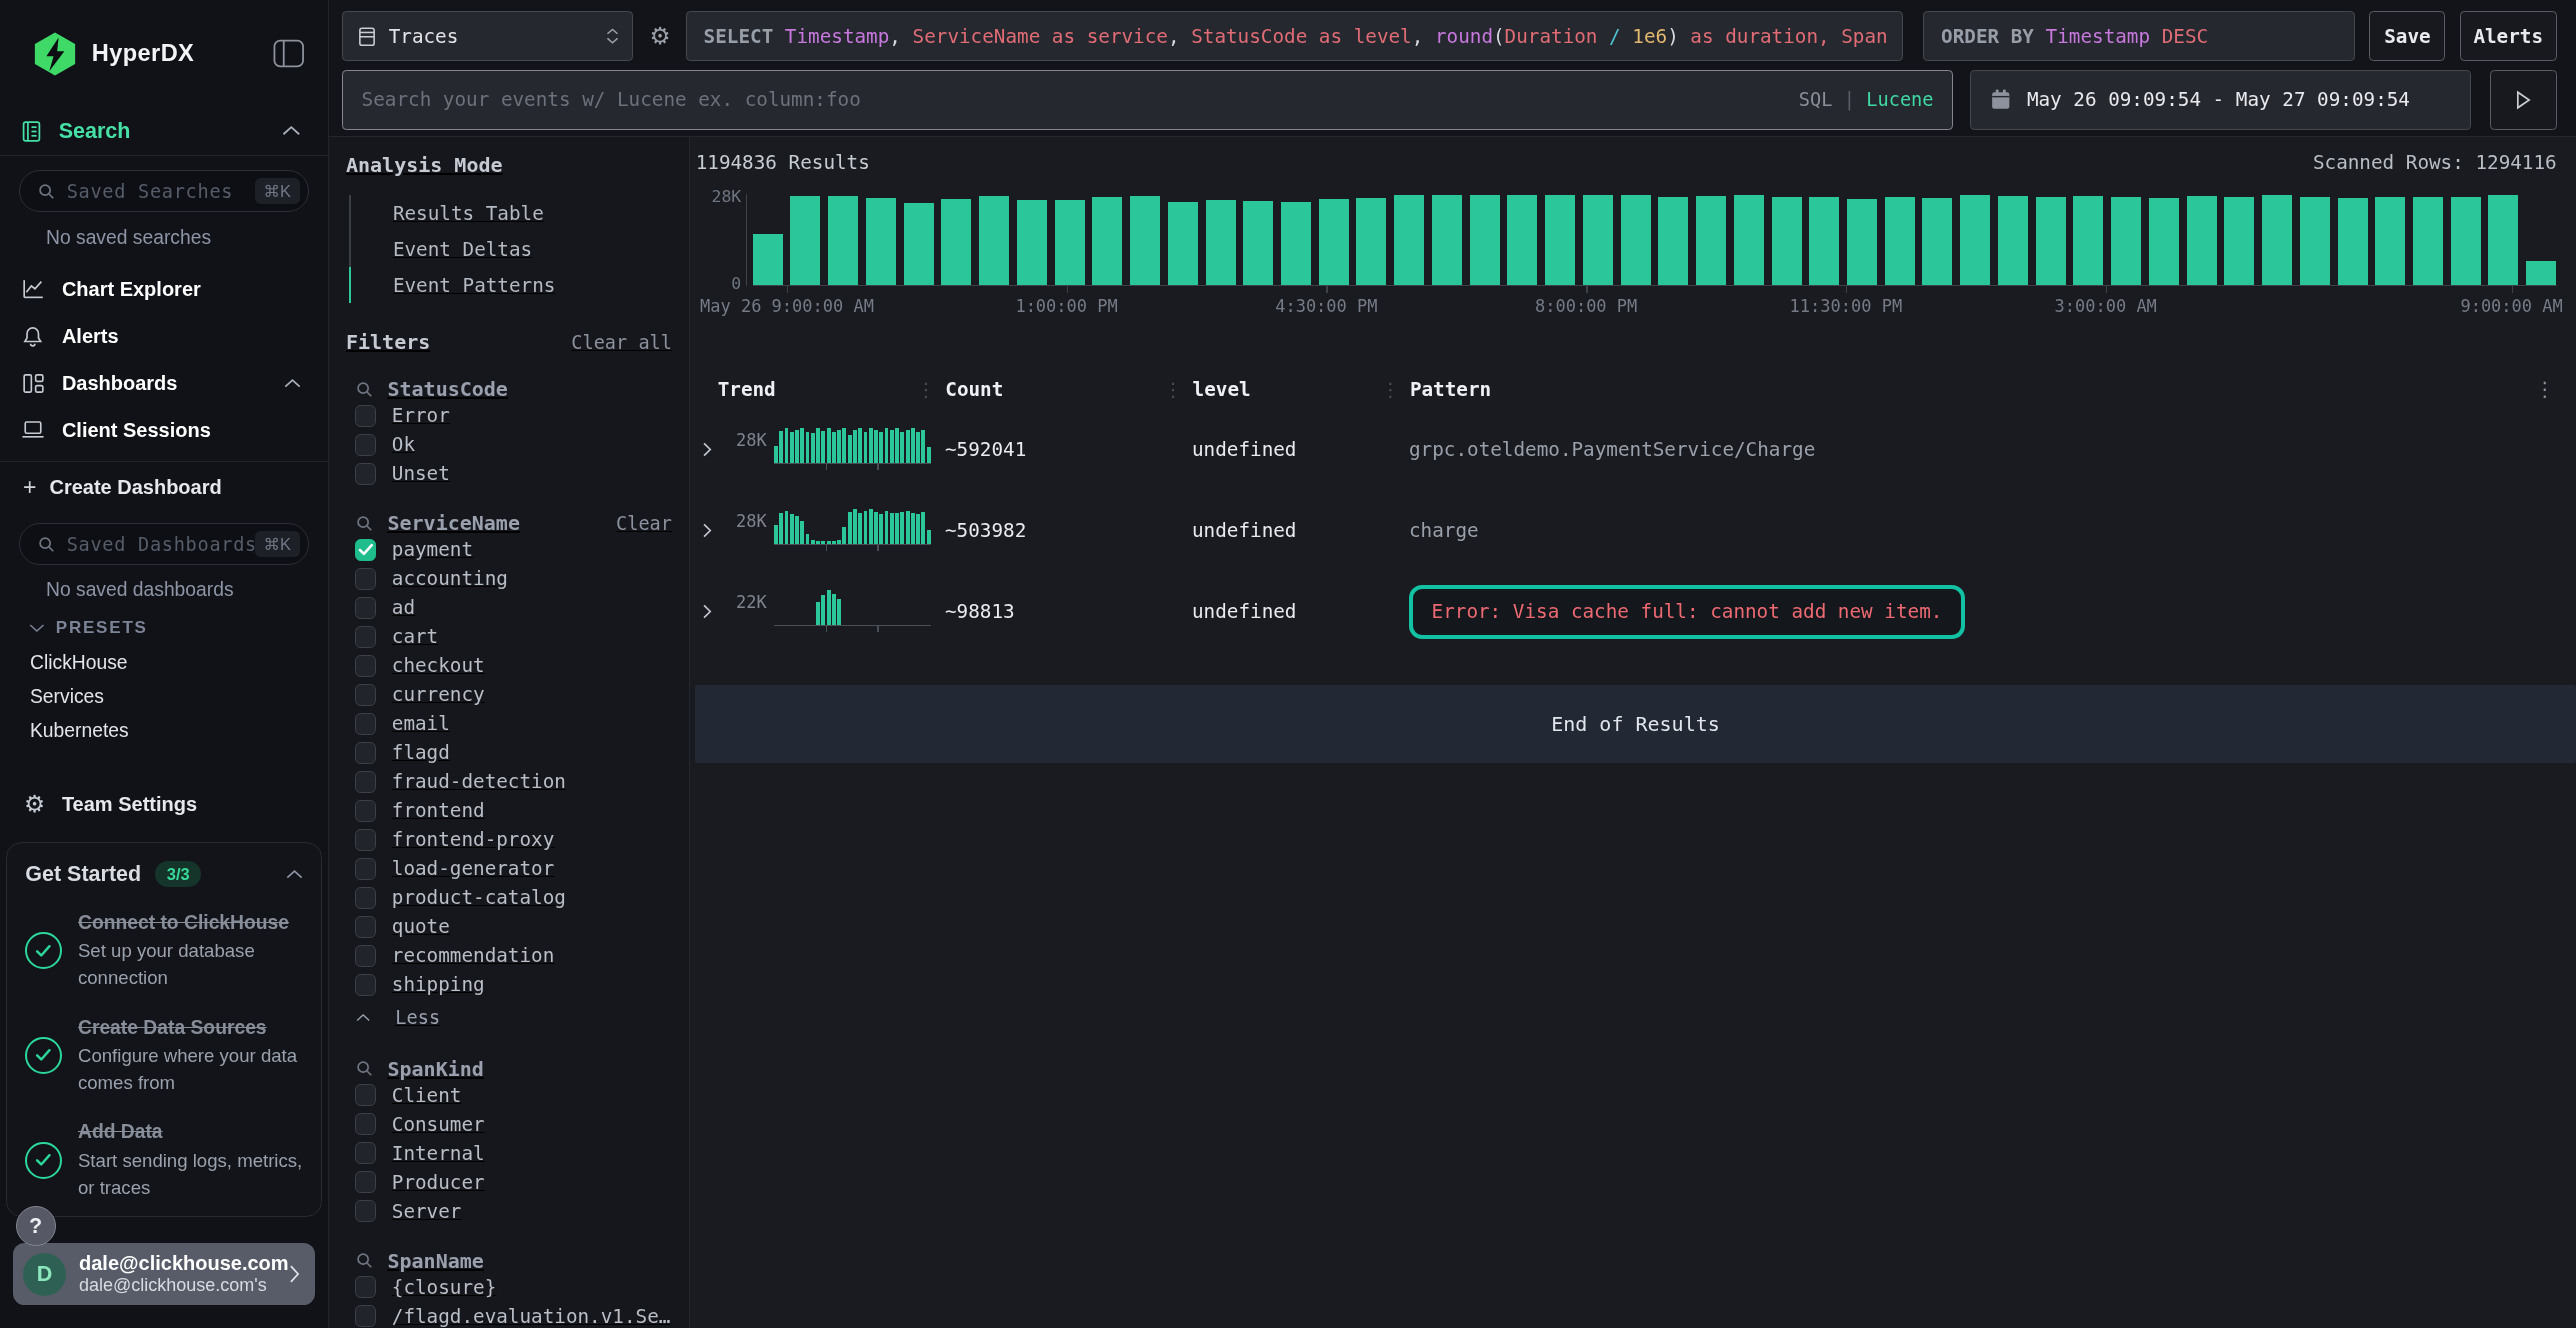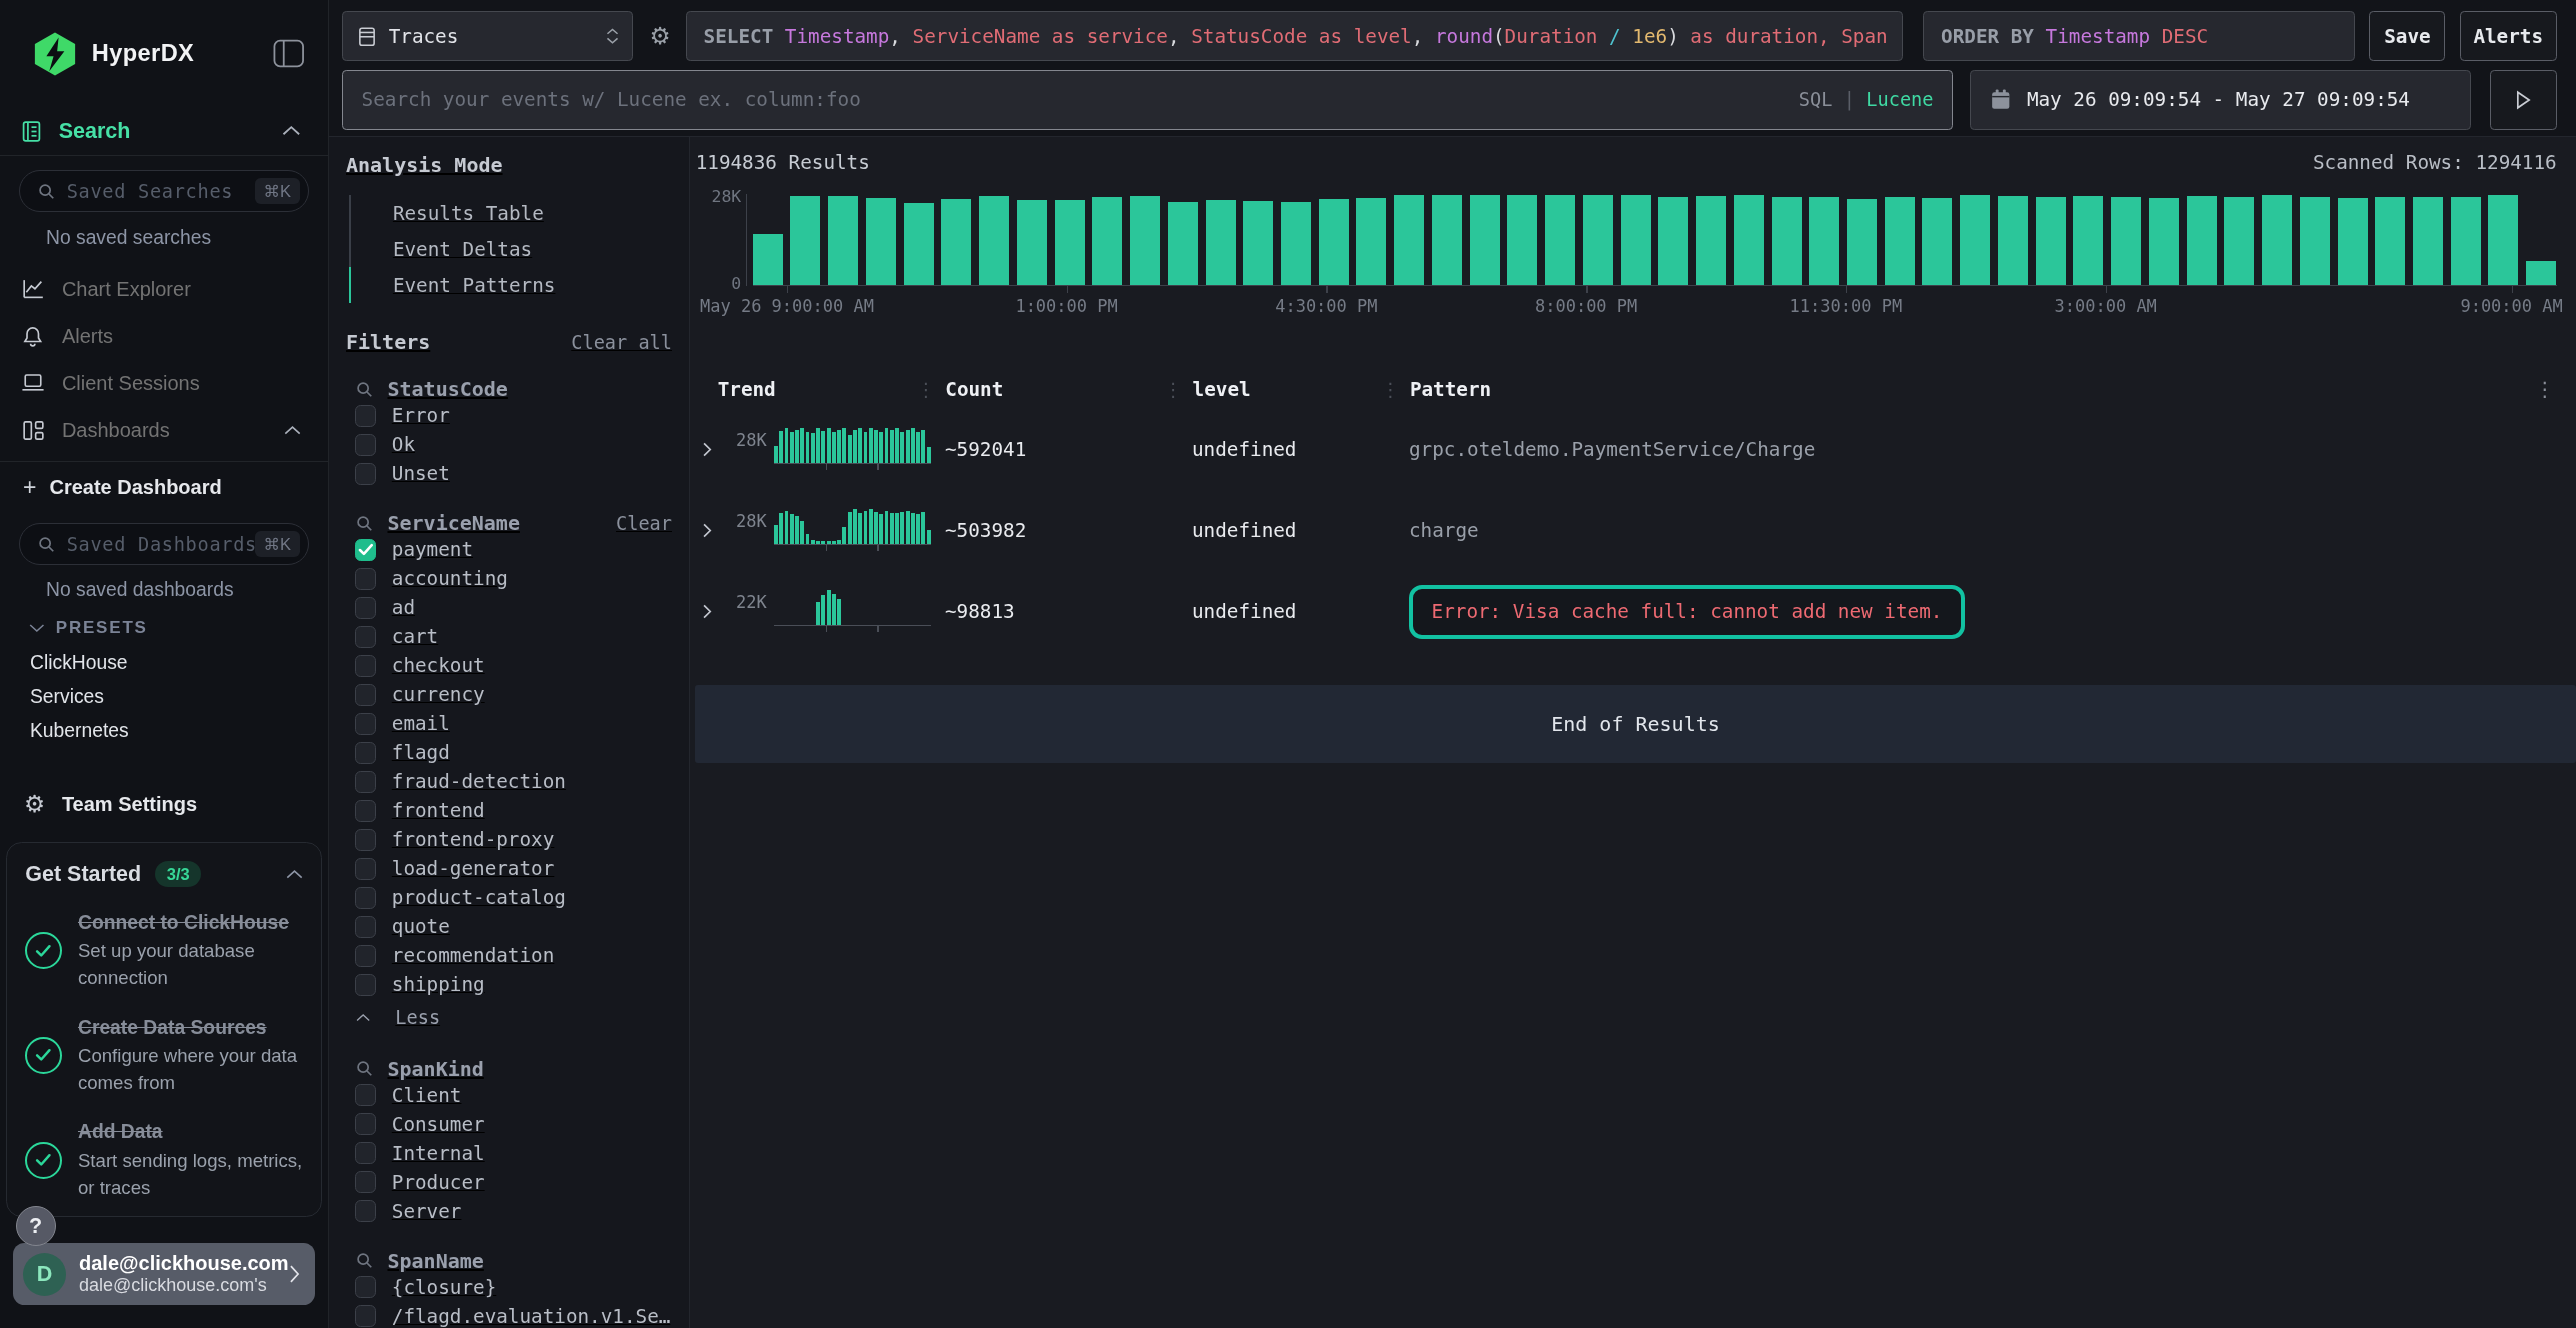--- a/index.html
+++ b/index.html
@@ -36,21 +36,21 @@
   .kbd { background:#1d2027; border-radius:5.7px; padding:3.6px 8.6px; color:#717786;
          font-family:"Liberation Sans","DejaVu Sans",sans-serif; font-size:16.5px; }
 
   .side-note { margin:14.3px 0 0 33px; color:#8d95a6; font-family:"Liberation Sans","DejaVu Sans",sans-serif;
                font-size:19.3px; }
 
   .side-nav { margin-top:17px; }
   .nav-item { height:47px; display:flex; align-items:center; padding:0 14.3px 0 7.2px; cursor:pointer; }
   .nav-item .ic { width:26px; display:flex; justify-content:center; }
   .nav-item .lb { margin-left:15.7px; font-family:"Liberation Sans","DejaVu Sans",sans-serif;
-                  font-weight:400; font-size:20px; color:#737373; }
+                  font-weight:700; font-size:20px; color:#ffffff; }
   .nav-item .chev { margin-left:auto; display:flex; }
 
   .h-divider { height:0.7px; background:#212429; margin:7.2px -13px 0; }
 
   .create-dash { height:43px; margin-top:4.3px; display:flex; align-items:center; padding-left:10px; cursor:pointer; }
   .create-dash .plus { font-size:23px; color:#cfd3da; margin-right:13px;
                        font-family:"Liberation Sans","DejaVu Sans",sans-serif; }
   .create-dash .lb { font-family:"Liberation Sans","DejaVu Sans",sans-serif; font-weight:bold;
                      font-size:20px; color:#e6e8ec; }
 
@@ -278,41 +278,41 @@
             <span class="ic">
               <svg width="21.5" height="23" viewBox="0 0 30 32" fill="none" stroke="#c6cad2" stroke-width="2.3">
                 <path d="M15 4 a8 8 0 0 1 8 8 v6 l3 5 H4 l3-5 v-6 a8 8 0 0 1 8-8 z"></path>
                 <path d="M12 26 a3 3 0 0 0 6 0"></path>
               </svg>
             </span>
             <span class="lb">Alerts</span>
           </div>
           <div class="nav-item">
             <span class="ic">
-              <svg width="24" height="21.5" viewBox="0 0 34 30" fill="none" stroke="#c6cad2" stroke-width="2.3">
-                <rect x="6" y="4" width="22" height="16" rx="2"></rect>
-                <line x1="2" y1="25" x2="32" y2="25"></line>
-              </svg>
-            </span>
-            <span class="lb">Client Sessions</span>
-          </div>
-          <div class="nav-item">
-            <span class="ic">
               <svg width="23" height="23" viewBox="0 0 32 32" fill="none" stroke="#c6cad2" stroke-width="2.3">
                 <rect x="3" y="4" width="10" height="24" rx="2"></rect>
                 <rect x="19" y="4" width="10" height="9" rx="2"></rect>
                 <rect x="19" y="19" width="10" height="9" rx="2"></rect>
               </svg>
             </span>
             <span class="lb">Dashboards</span>
             <span class="chev">
               <svg width="17" height="10.7" viewBox="0 0 26 16" fill="none" stroke="#aab0bb" stroke-width="2.5">
                 <polyline points="2,13 13,3 24,13"></polyline>
               </svg>
             </span>
+          </div>
+          <div class="nav-item">
+            <span class="ic">
+              <svg width="24" height="21.5" viewBox="0 0 34 30" fill="none" stroke="#c6cad2" stroke-width="2.3">
+                <rect x="6" y="4" width="22" height="16" rx="2"></rect>
+                <line x1="2" y1="25" x2="32" y2="25"></line>
+              </svg>
+            </span>
+            <span class="lb">Client Sessions</span>
           </div>
         </div>
 
       <div class="h-divider"></div>
 
       <div class="create-dash">
         <span class="plus">+</span>
         <span class="lb">Create Dashboard</span>
       </div>
 

